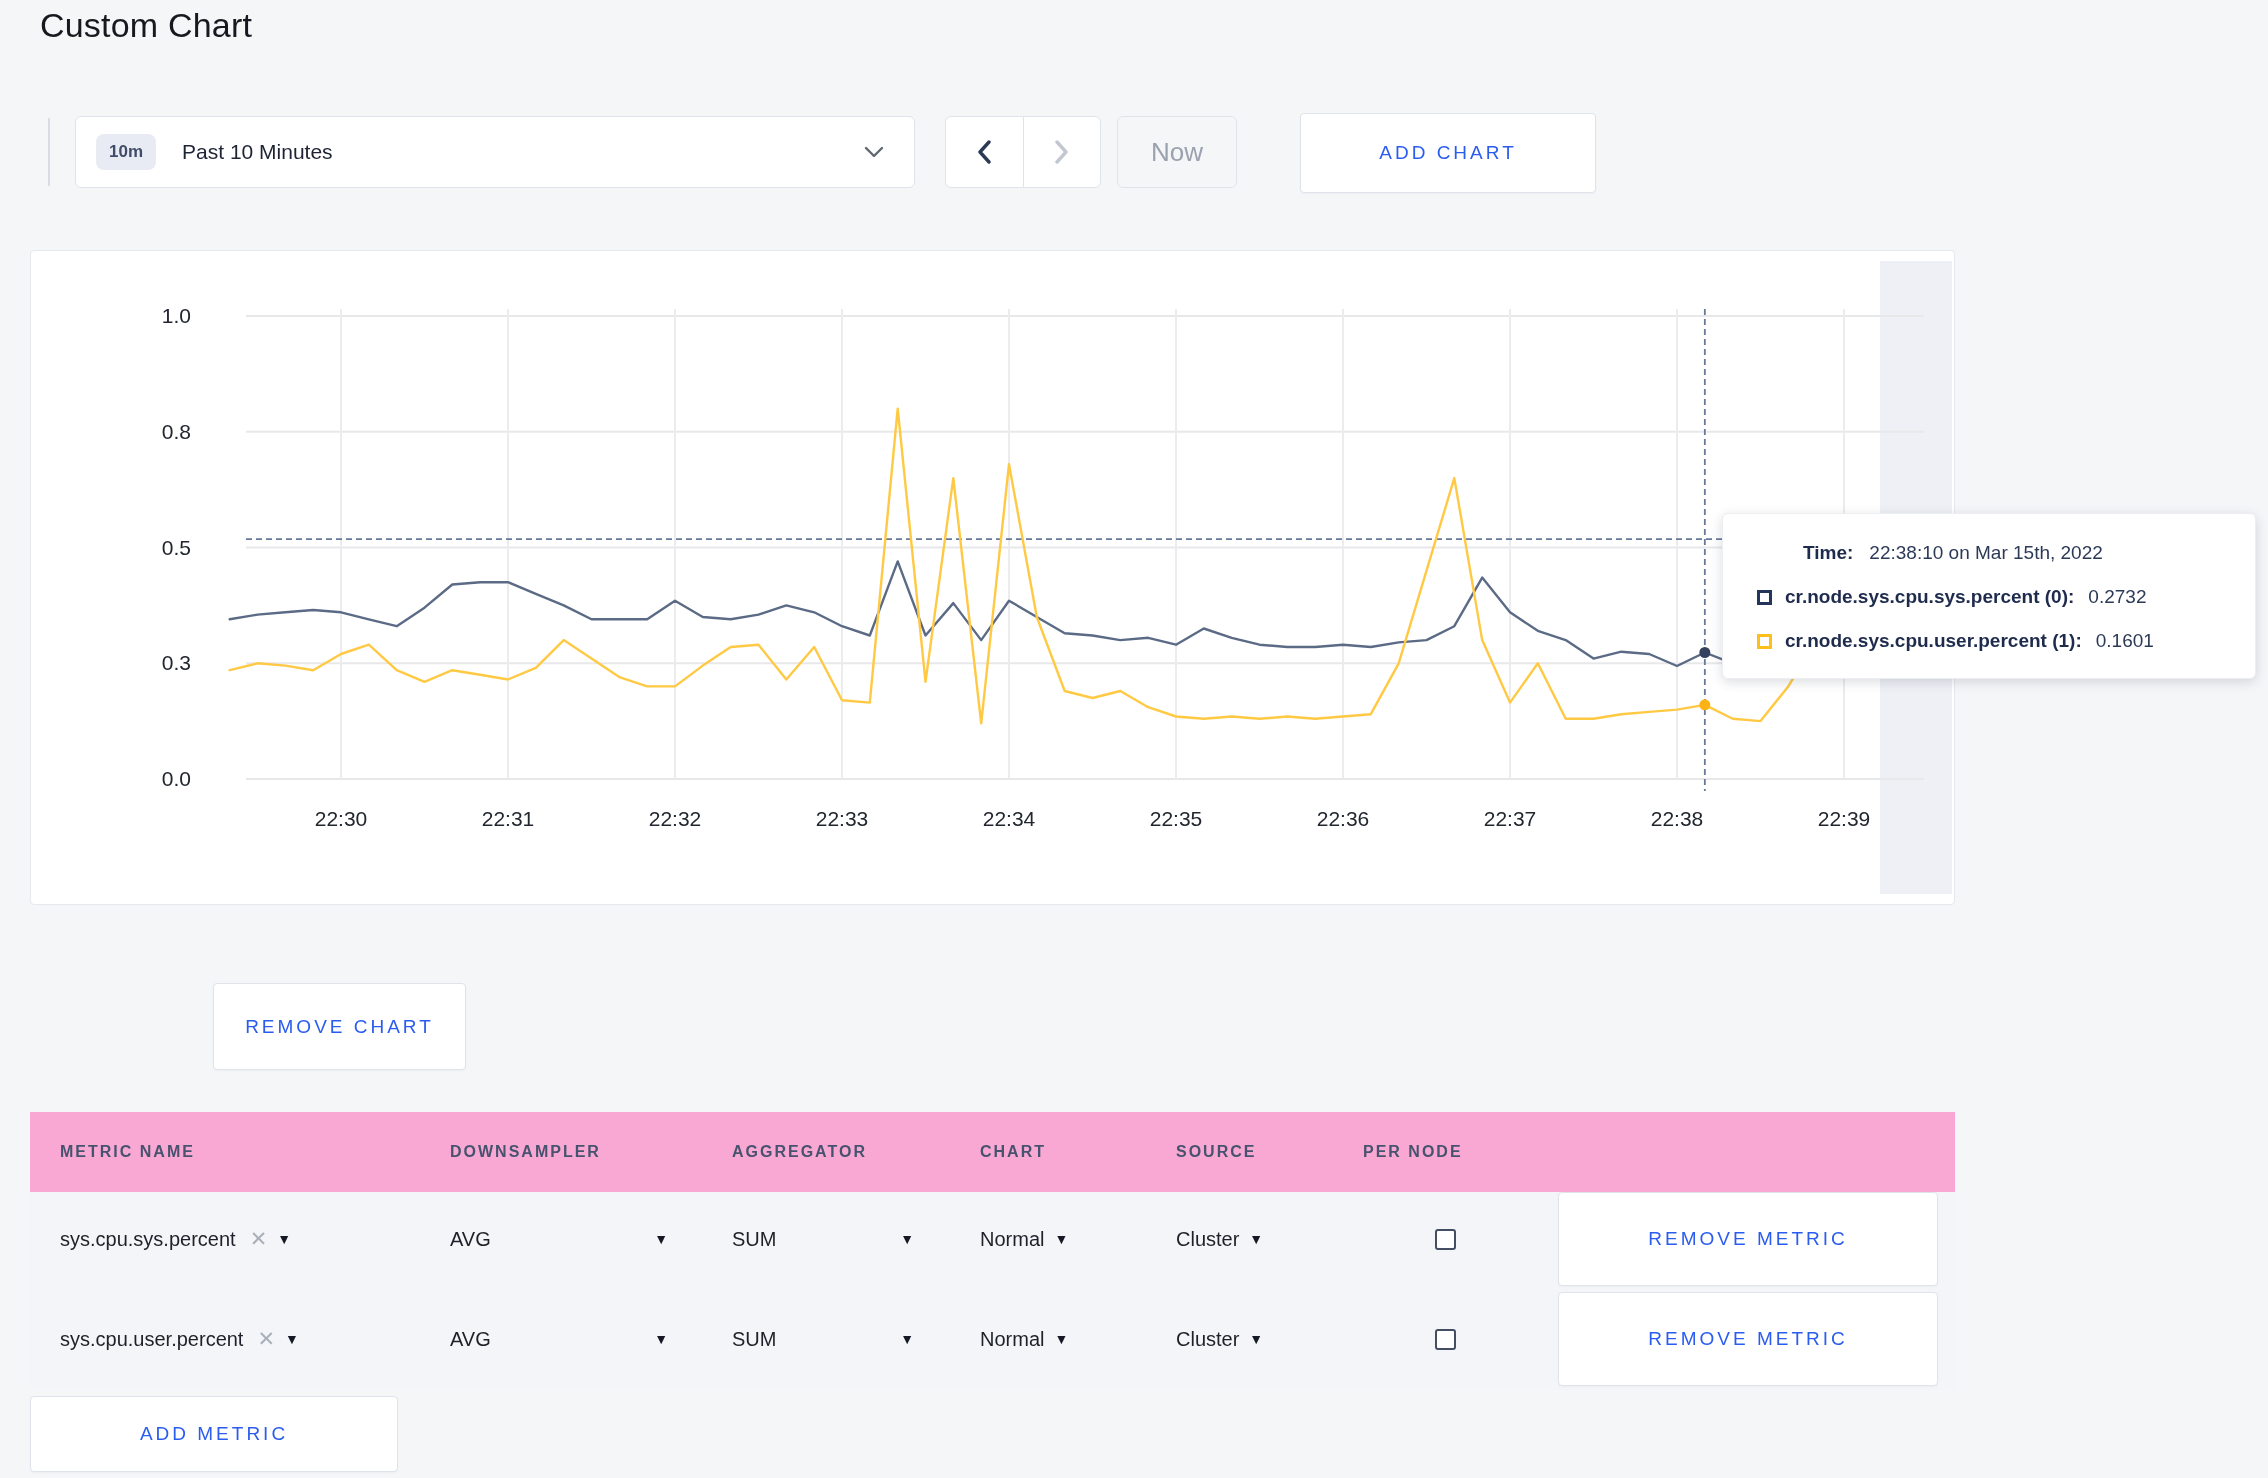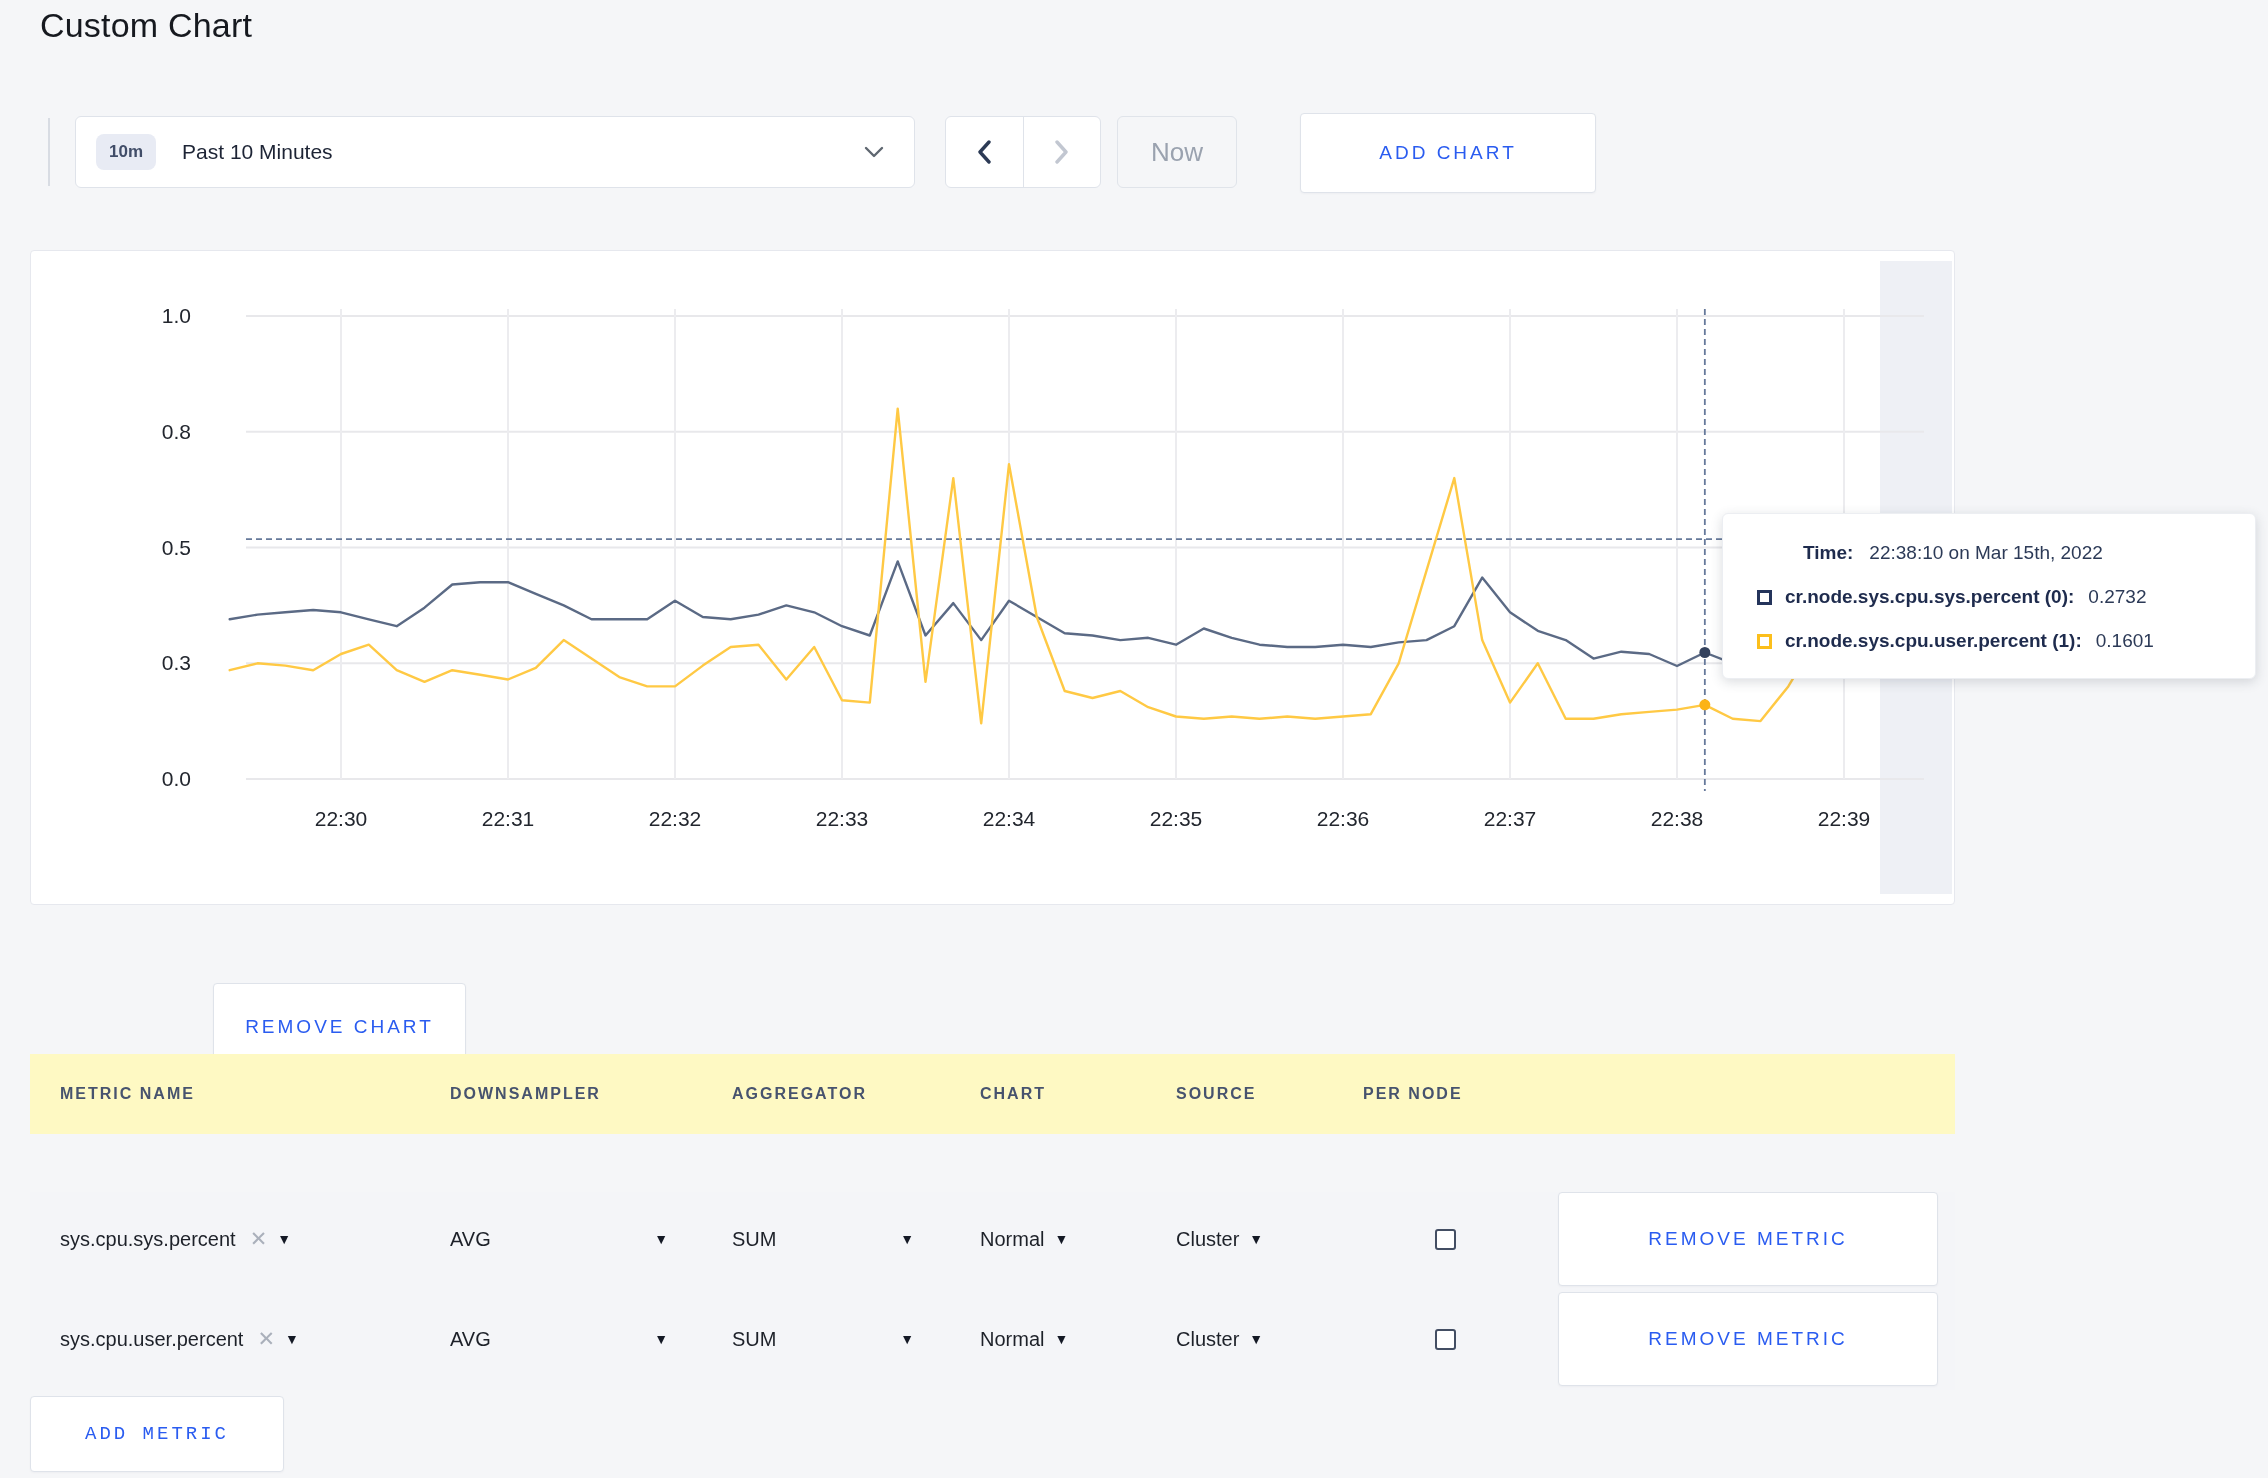--- a/index.html
+++ b/index.html
@@ -46,36 +46,36 @@
   .tt-label { font-size:19px; font-weight:bold; color:#1e2b4d; }
   .tt-value { font-size:19px; color:#2c3a57; margin-left:14px; }
 
   
   .units-btn { position:absolute; left:30px; top:983px; width:172px; height:87px; background:#fff; border:1px solid #dfe3ea;
       border-radius:4px; display:flex; align-items:center; justify-content:center; gap:14px; cursor:pointer;
       font-size:19px; font-weight:bold; color:#1d2433; font-family:inherit; }
   .remove-chart-btn { position:absolute; left:213px; top:983px; width:253px; height:87px; }
 
   
-  .tbl-header { position:absolute; left:30px; top:1054px; width:1925px; height:80px; background:#fef9c3; }
+  .tbl-header { position:absolute; left:30px; top:1112px; width:1925px; height:80px; background:#f9a8d4; }
   .tbl-rows-bg { position:absolute; left:30px; top:1192px; width:1925px; height:198px; background:#f4f5f8; }
   .tbl-grid { display:grid; grid-template-columns:390px 282px 248px 196px 187px 197px 1fr; align-items:center;
       height:100%; padding-left:30px; }
   .tbl-row { position:absolute; left:30px; width:1925px; height:94px; background:#f4f5f8; }
   .row-1 { top:1192px; } .row-2 { top:1292px; }
   .th { font-size:16px; font-weight:600; letter-spacing:2px; color:#47536e; }
   .cell { display:flex; align-items:center; font-size:20px; color:#1d2129; }
   .metric-x { color:#aab0bb; font-size:21px; margin-left:14px; cursor:pointer; }
   .caret { font-size:14px; color:#141925; margin-left:14px; cursor:pointer; }
   .dd { display:flex; align-items:center; justify-content:space-between; cursor:pointer; }
   .dd-wide { width:218px; } .dd-mid { width:182px; }
   .dd-tight .caret { margin-left:10px; }
   .checkbox { width:21px; height:21px; border:2px solid #434e63; border-radius:3px; background:#fff; margin-left:72px; cursor:pointer; }
   .remove-metric-btn { position:absolute; left:1528px; top:0; width:380px; height:94px; }
-  .add-metric-btn { position:absolute; left:30px; top:1396px; width:254px; height:76px;font-family:Liberation Mono, monospace; }
+  .add-metric-btn { position:absolute; left:30px; top:1396px; width:368px; height:76px; }
 
   .chev svg, .nav-btn svg { display:block; }
 </style>
 </head>
 <body>
 
 <div class="page">
 
   <h1 class="page-title">Custom Chart</h1>
 

